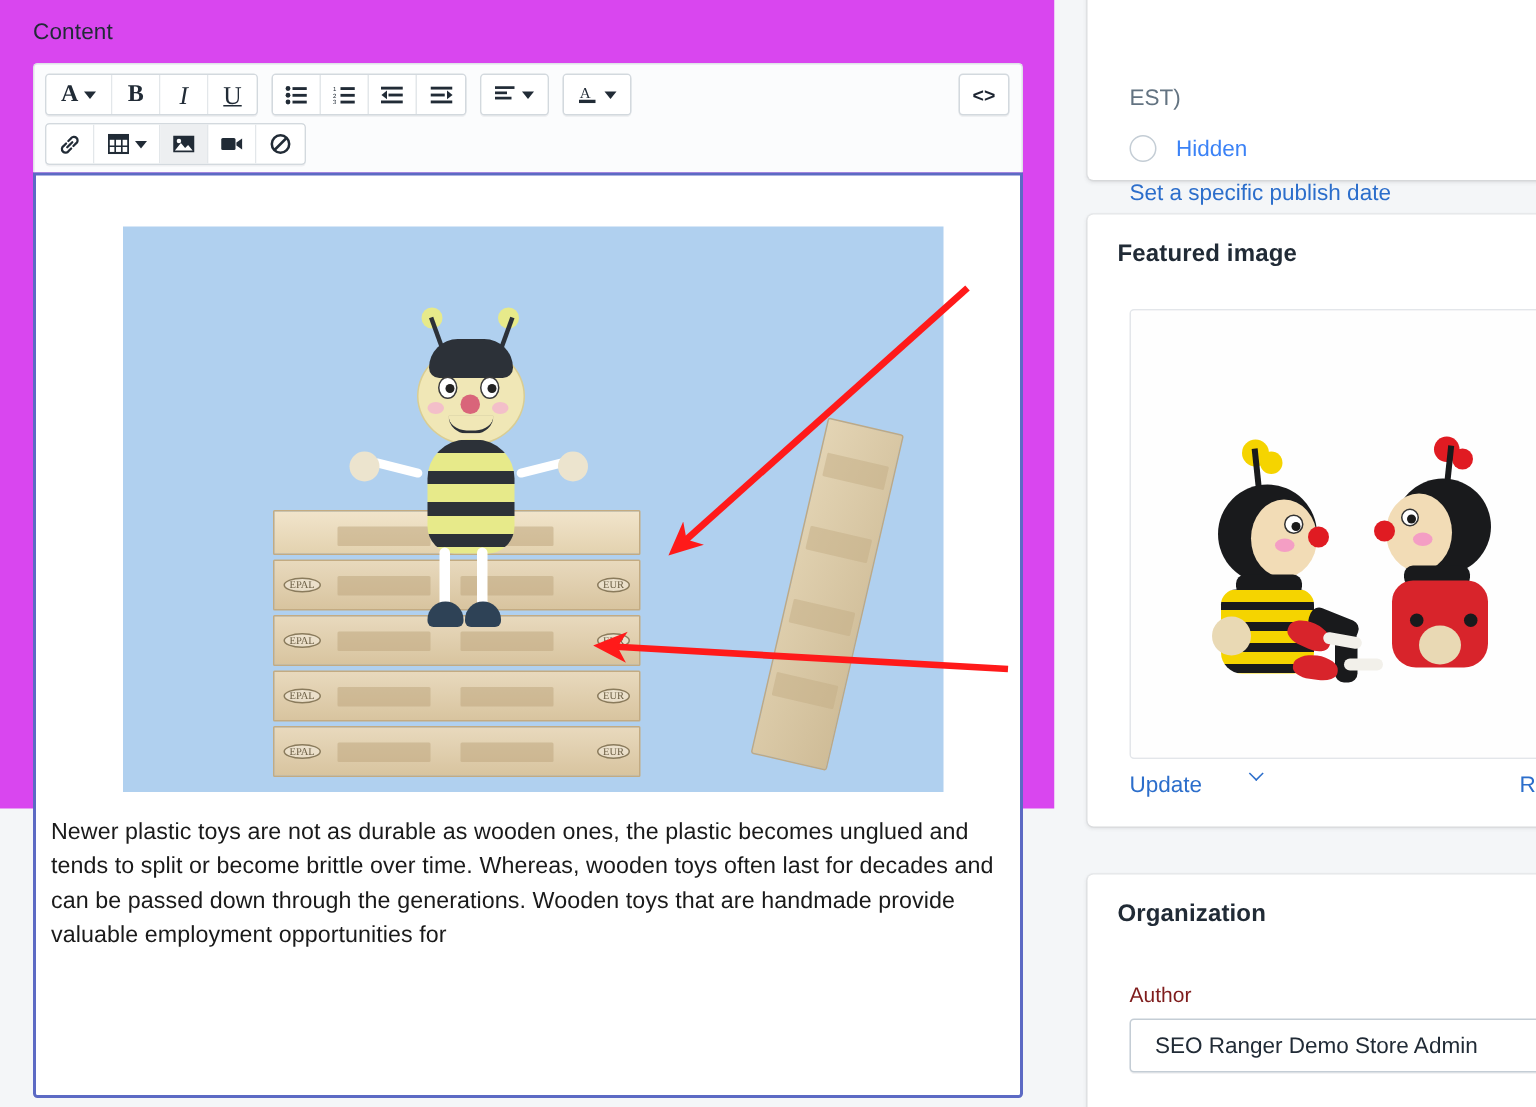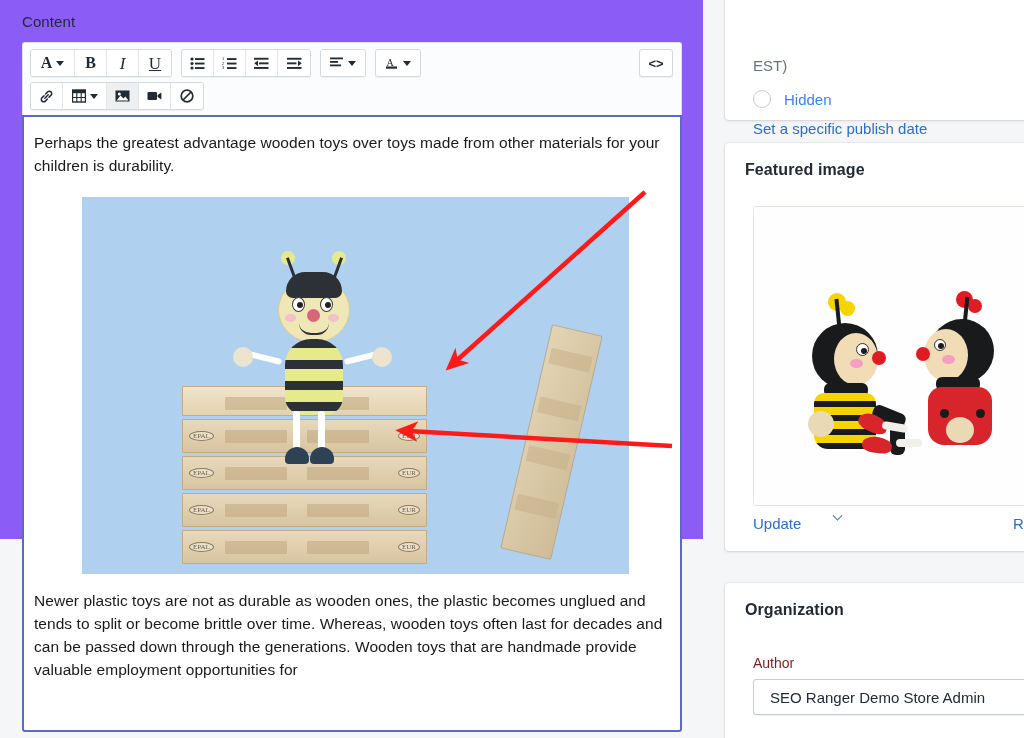--- a/index.html
+++ b/index.html
@@ -12,21 +12,21 @@
     -webkit-font-smoothing: antialiased;
   }
 
   #app { position: relative; width: 1024px; height: 738px; display: flex; }
 
   
   .left-col {
     position: relative;
     width: 703px;
     height: 539px;
-    background: #8b5cf6;
+    background: #d946ef;
     flex: 0 0 703px;
   }
 
   .content-label {
     position: absolute;
     left: 22px; top: 13px;
     font-size: 15px;
     color: #212b36;
     letter-spacing: .1px;
   }
@@ -461,21 +461,20 @@
                 <line x1="3" y1="11" x2="11" y2="3" stroke="#212b36" stroke-width="1.7"></line>
               </svg>
             </button>
           </div>
         </div>
 
         <div class="code-btn">&lt;&gt;</div>
       </div>
 
       <div class="editor-body">
-        <p class="doc-p">Perhaps the greatest advantage wooden toys over toys made from other materials for your children is durability.</p>
 
         <div class="photo">
           <div class="pal-stack">
             <div class="pallet top"></div>
             <div class="pallet">
               <span class="tag l">EPAL</span>
               <span class="tag r">EUR</span>
             </div>
             <div class="pallet">
               <span class="tag l">EPAL</span>

